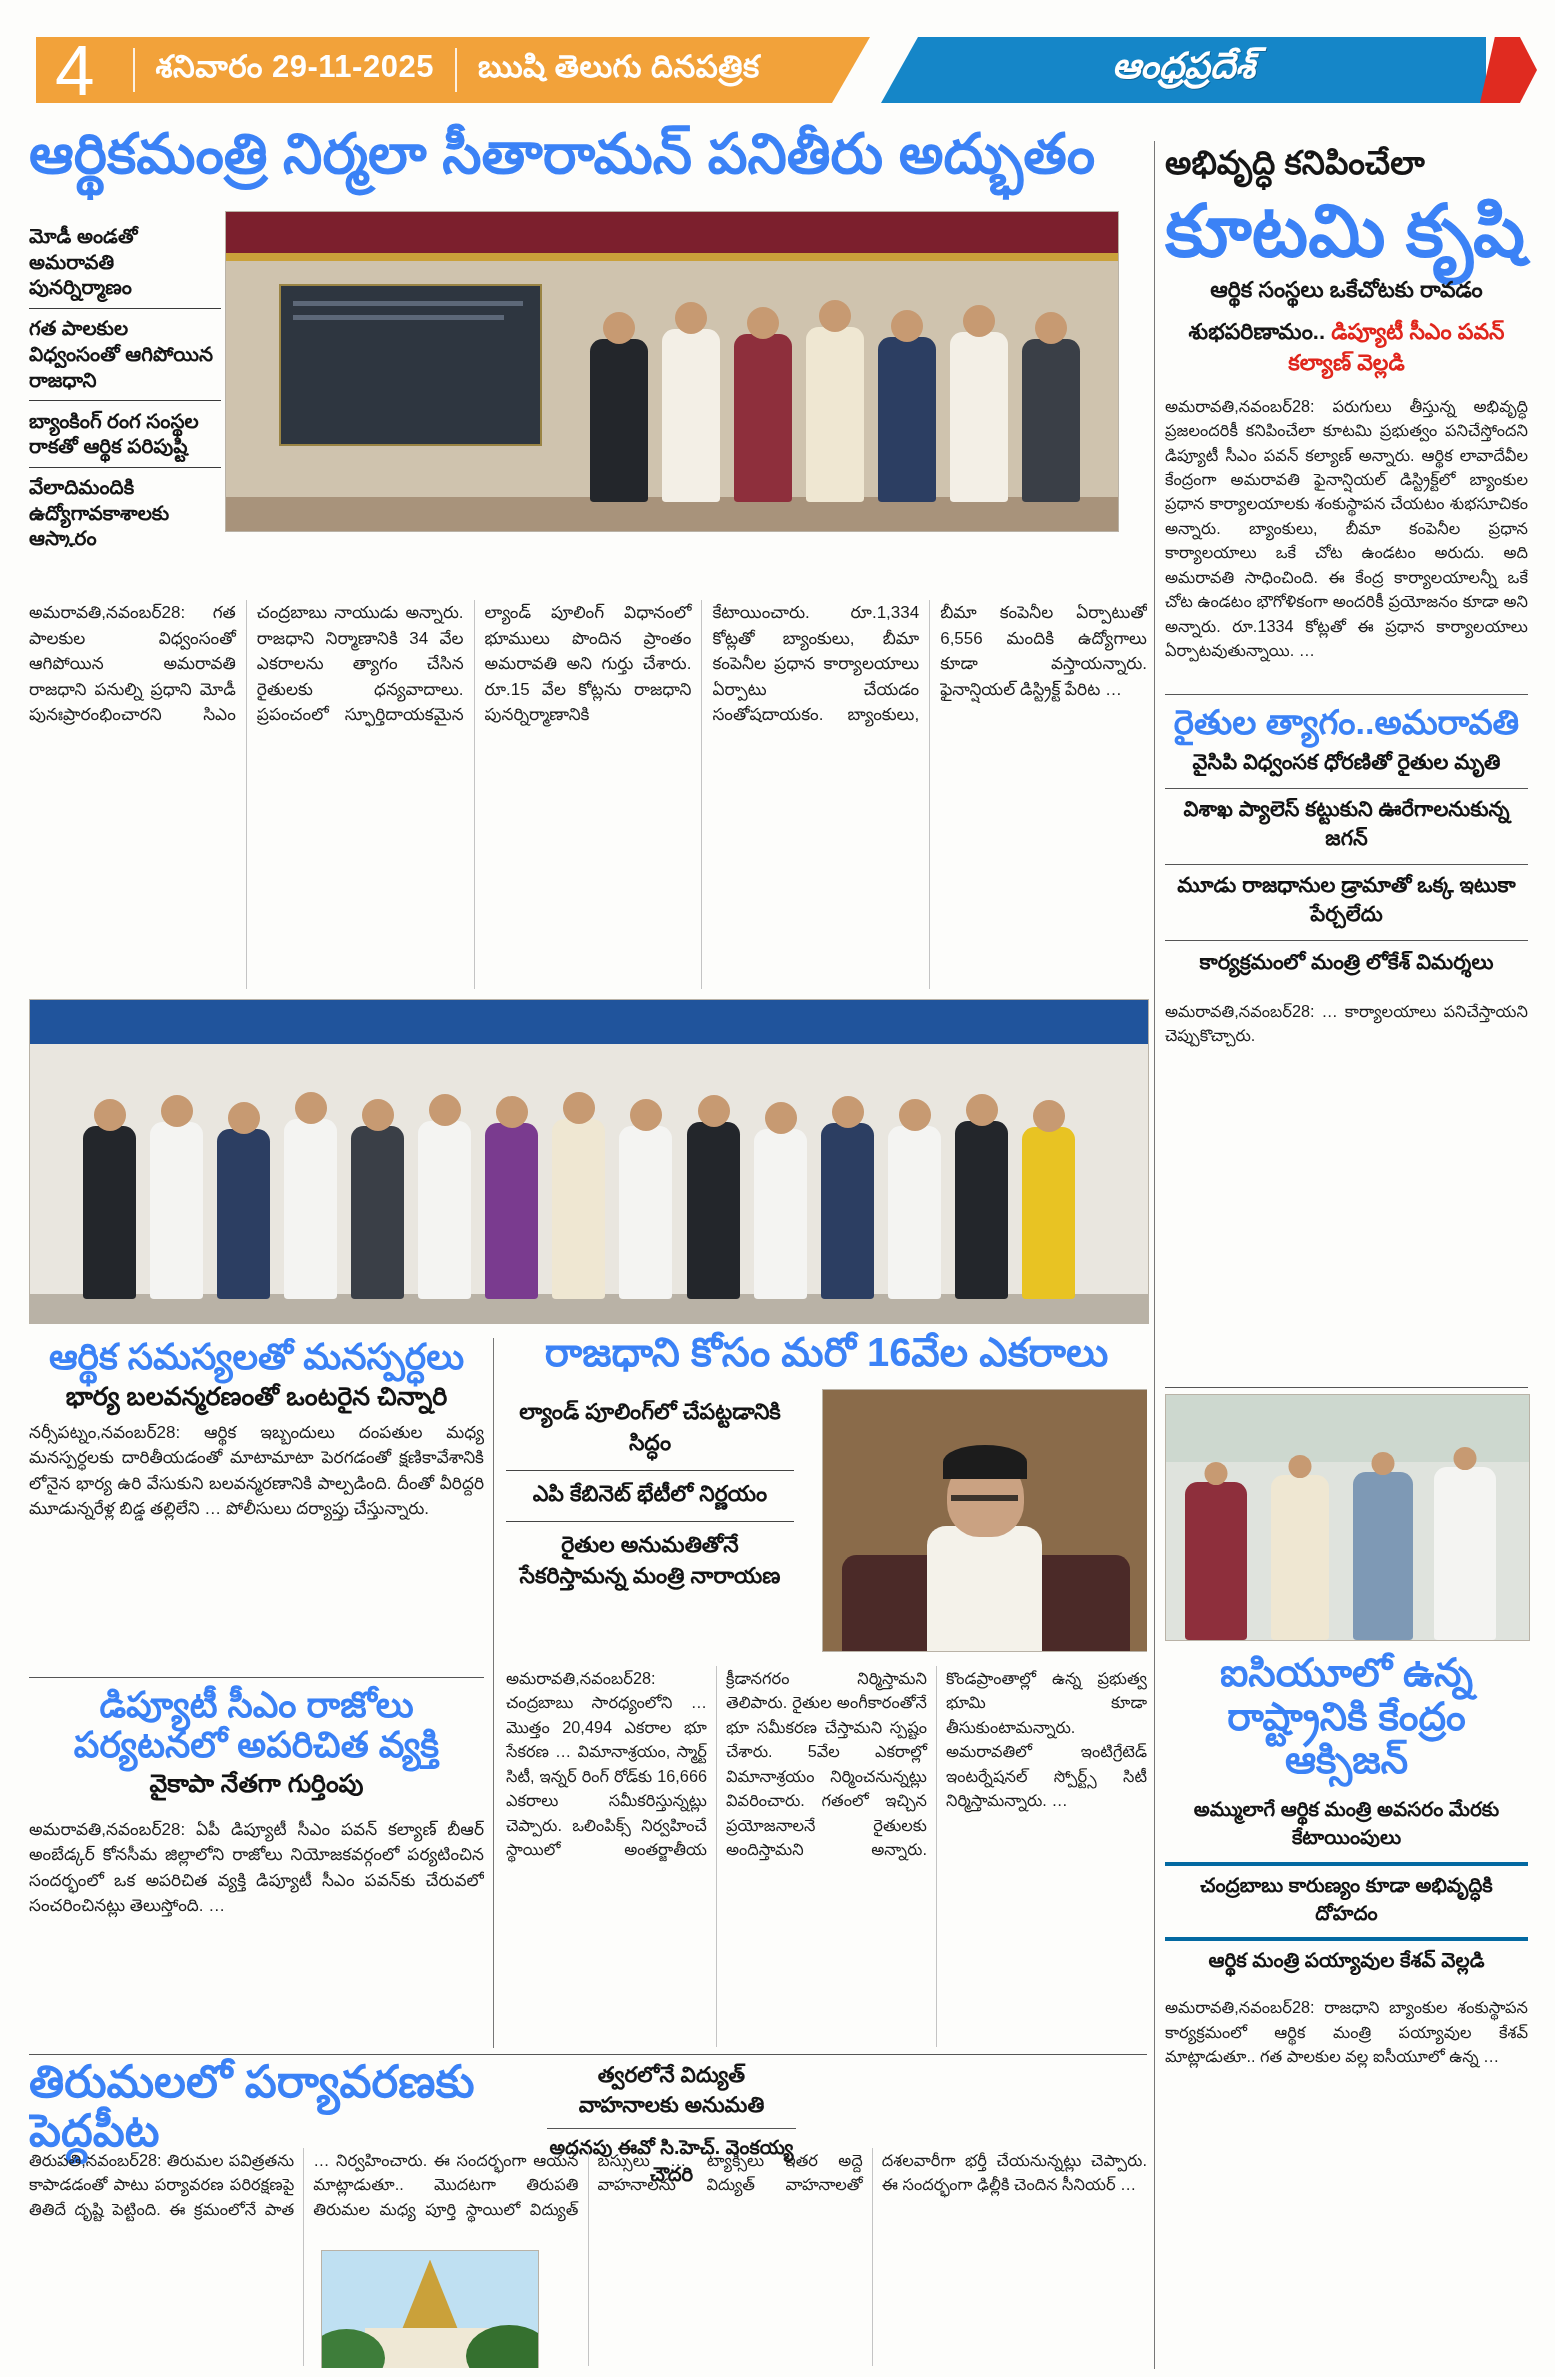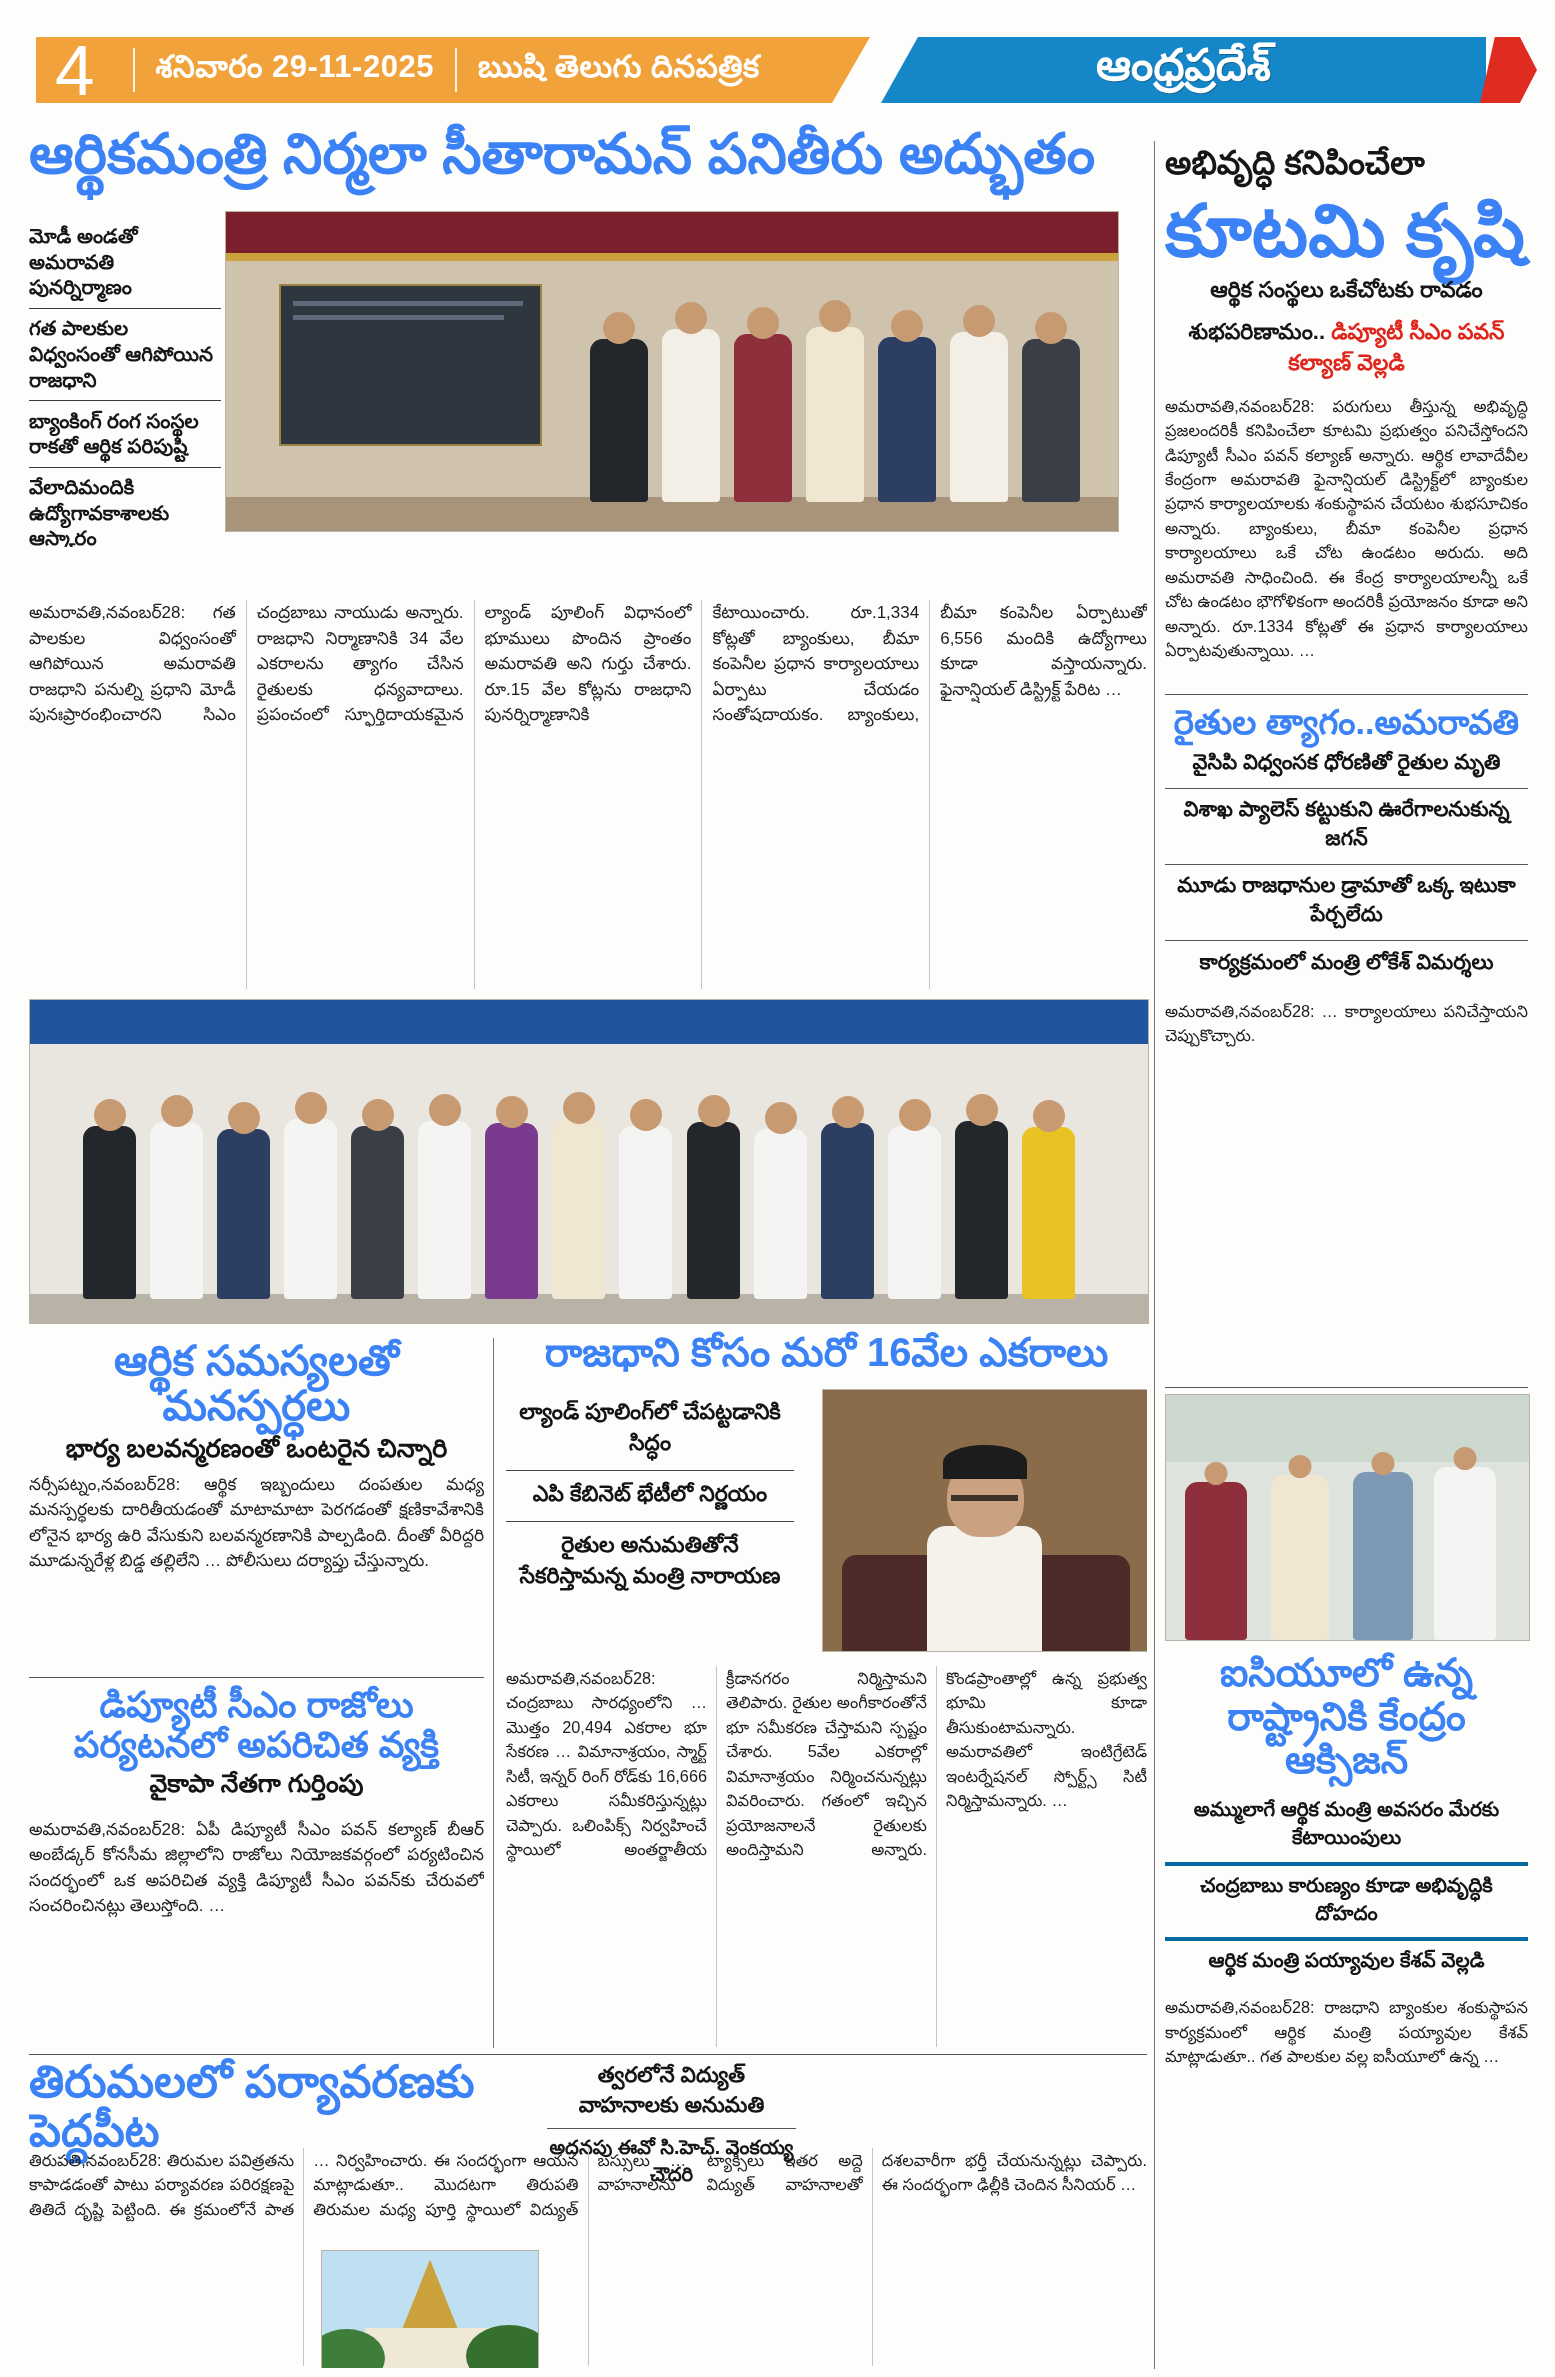--- a/index.html
+++ b/index.html
@@ -11,21 +11,21 @@
         clip-path:polygon(0 0,100% 0,calc(100% - 38px) 100%,0 100%);
         display:flex;align-items:center;color:#fff;}
   .mast-blue{position:absolute;left:881px;top:0;width:605px;height:66px;background:#1586c8;
         clip-path:polygon(37px 0,100% 0,100% 100%,0 100%);
         display:flex;align-items:center;justify-content:center;color:#fff;}
   .mast-red{position:absolute;left:1480px;top:0;width:57px;height:66px;background:#e02b20;
         clip-path:polygon(26% 0,70% 0,100% 50%,70% 100%,0 100%);}
   .pageno{font-size:71px;font-weight:400;line-height:1;margin:0 17px 0 19px;}
   .mast-div{height:44px;border-left:2.9px double rgba(255,255,255,.85);margin:0 21px;}
   .mast-date,.mast-paper{font-size:31px;font-weight:700;letter-spacing:0.5px;}
-  .mast-section{font-size:44px;font-weight:800;text-shadow:1px 1px 0 rgba(0,0,0,.25);}
+  .mast-section{font-size:36px;font-weight:800;text-shadow:1px 1px 0 rgba(0,0,0,.25);font-style:italic;}
   
   .hl{font-weight:800;color:#3b82f6;line-height:1.08;}
   .body-text{font-size:17px;line-height:1.5;text-align:justify;color:#1c1c1c;overflow:hidden;}
   .deck{font-weight:700;text-align:center;color:#141414;}
   .hline{position:absolute;height:1px;background:#555;}
   .vline{position:absolute;width:1px;background:#777;}
   
   .lead-headline{position:absolute;left:29px;top:124px;width:1119px;font-size:56px;}
   .points{position:absolute;left:29px;top:217px;width:192px;height:330px;overflow:hidden;}
   .points .pt{font-size:20px;font-weight:700;line-height:1.28;padding:7.2px 0;border-bottom:1px solid #3a3a3a;}
@@ -33,21 +33,21 @@
   .lead-body{position:absolute;left:29px;top:600px;width:1118px;height:389px;
         column-count:5;column-gap:21px;column-rule:0.5px solid #c4c4c4;}
   
   .photo{position:absolute;overflow:hidden;background:#d8cfc2;border:0.5px solid #b9b2a6;}
   .person{position:absolute;border-radius:12.5px 12.5px 3.8px 3.8px;}
   .person::before{content:"";position:absolute;left:50%;transform:translateX(-50%);top:-27px;
         width:32px;height:32px;border-radius:50%;background:#c79a72;}
   .p-sm::before{width:23px;height:23px;top:-20px;}
   
   .art-dispute{position:absolute;left:29px;top:1338px;width:455px;height:335px;overflow:hidden;}
-  .art-dispute h2{font-size:42px;text-align:center;margin:0 0 4.8px;}
+  .art-dispute h2{font-size:36px;text-align:center;margin:0 0 4.8px;}
   .art-dispute .deck{font-size:25.4px;margin:0 0 3px;}
   .art-rajole{position:absolute;left:29px;top:1685px;width:455px;height:363px;overflow:hidden;}
   .art-rajole h2{font-size:36px;text-align:center;margin:0 0 3.8px;line-height:1.12;}
   .art-rajole .deck{font-size:25px;margin:0 0 12.5px;}
   
   .art-capital{position:absolute;left:506px;top:1331px;width:641px;height:717px;overflow:hidden;}
   .art-capital h2{font-size:40px;text-align:center;margin:0 0 8.6px;}
   .cap-decks{position:absolute;left:0;top:58px;width:288px;}
   .cap-decks .deck{font-size:22px;padding:9.6px 2.9px;border-bottom:1px solid #444;}
   .cap-decks .deck:last-child{border-bottom:none;}

